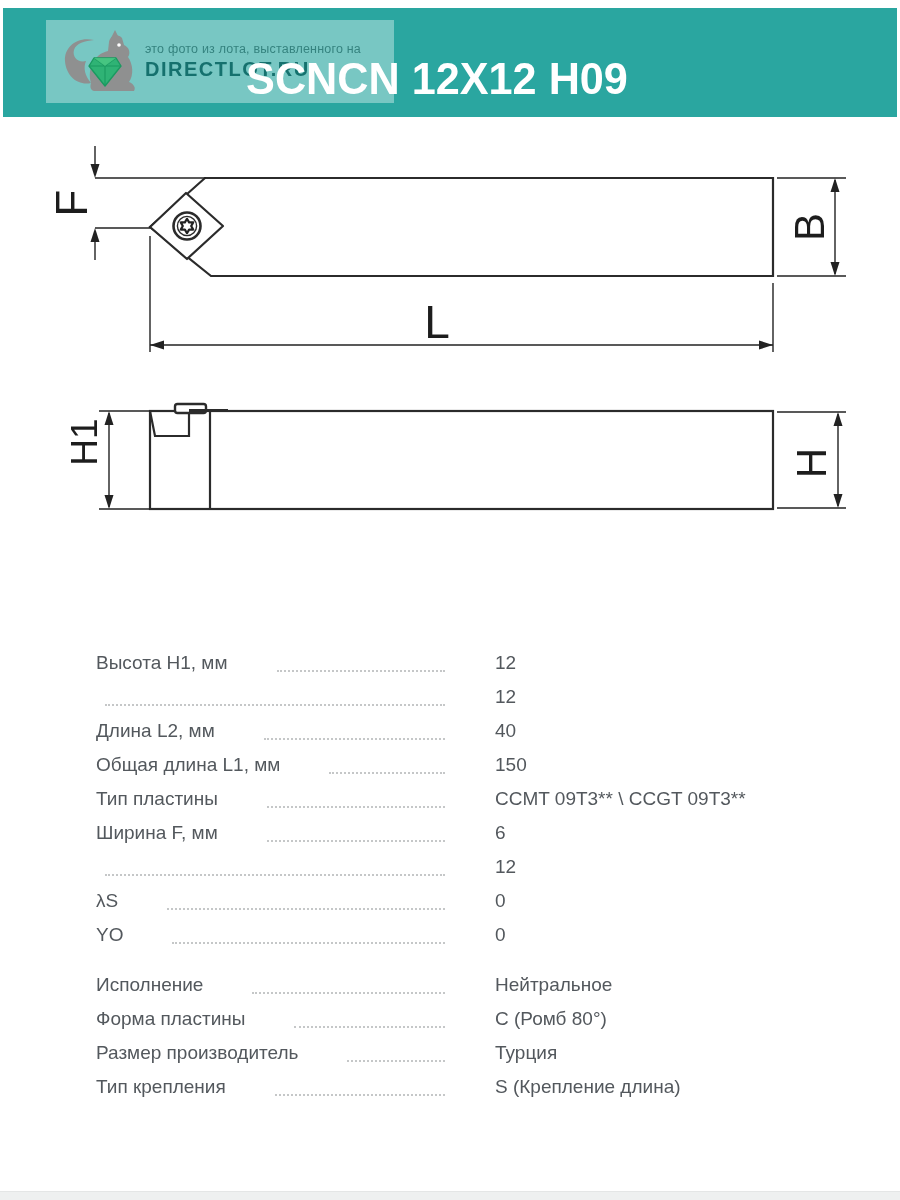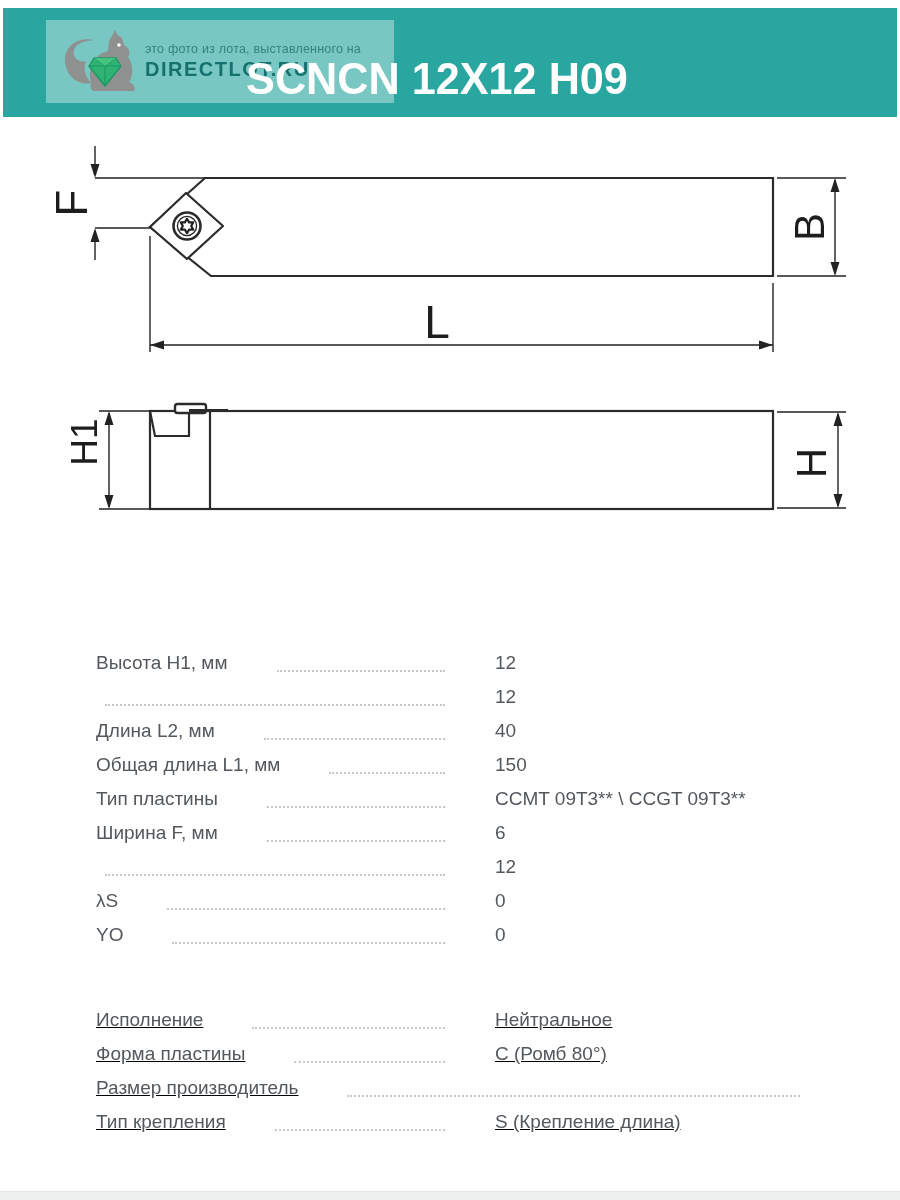--- a/index.html
+++ b/index.html
@@ -34,21 +34,21 @@
   .outline-fill { stroke:#2b2b2b; stroke-width:2.2; fill:#ffffff; }
   .dim { stroke:#222222; stroke-width:1.4; fill:none; }
   .head { fill:#222222; stroke:none; }
   .dim-label { fill:#1d1d1d; font-family:"Liberation Sans", sans-serif; }
   
   .specs { position:absolute; left:96px; top:646px; width:714px; }
   .srow { display:flex; align-items:center; height:34px;gap:40px; }
   .slabel { font-size:19px; color:#53585d; white-space:nowrap; }
   .sleader { flex:1; min-width:18px; border-bottom:2px dotted #c5c7c8; margin:0 10px 0 9px; position:relative; top:8px; }
   .svalue { flex:none; width:315px; font-size:19px; color:#53585d; white-space:nowrap; }
-  .sgroup-2 { margin-top:51px;text-decoration:underline; }
+  .sgroup-2 { margin-top:16px; }
   
   .footer-strip { position:absolute; left:0; right:0; bottom:0; height:9px; background:#eef0f0; border-top:1px solid #e4e6e6; }
 </style>
 </head>
 <body>
 
 <div class="page">
 
   <div class="band">
     <div class="watermark">
@@ -198,20 +198,21 @@
           <span class="svalue">Нейтральное</span>
         </div>
       <div class="srow">
           <span class="slabel">Форма пластины</span>
           <span class="sleader"></span>
           <span class="svalue">C (Ромб 80°)</span>
         </div>
       <div class="srow">
           <span class="slabel">Размер производитель</span>
           <span class="sleader"></span>
+          <span class="svalue">Турция</span>
         </div>
       <div class="srow">
           <span class="slabel">Тип крепления</span>
           <span class="sleader"></span>
           <span class="svalue">S (Крепление длина)</span>
         </div>
     </div>
   </div>
 
   <div class="footer-strip"></div>

